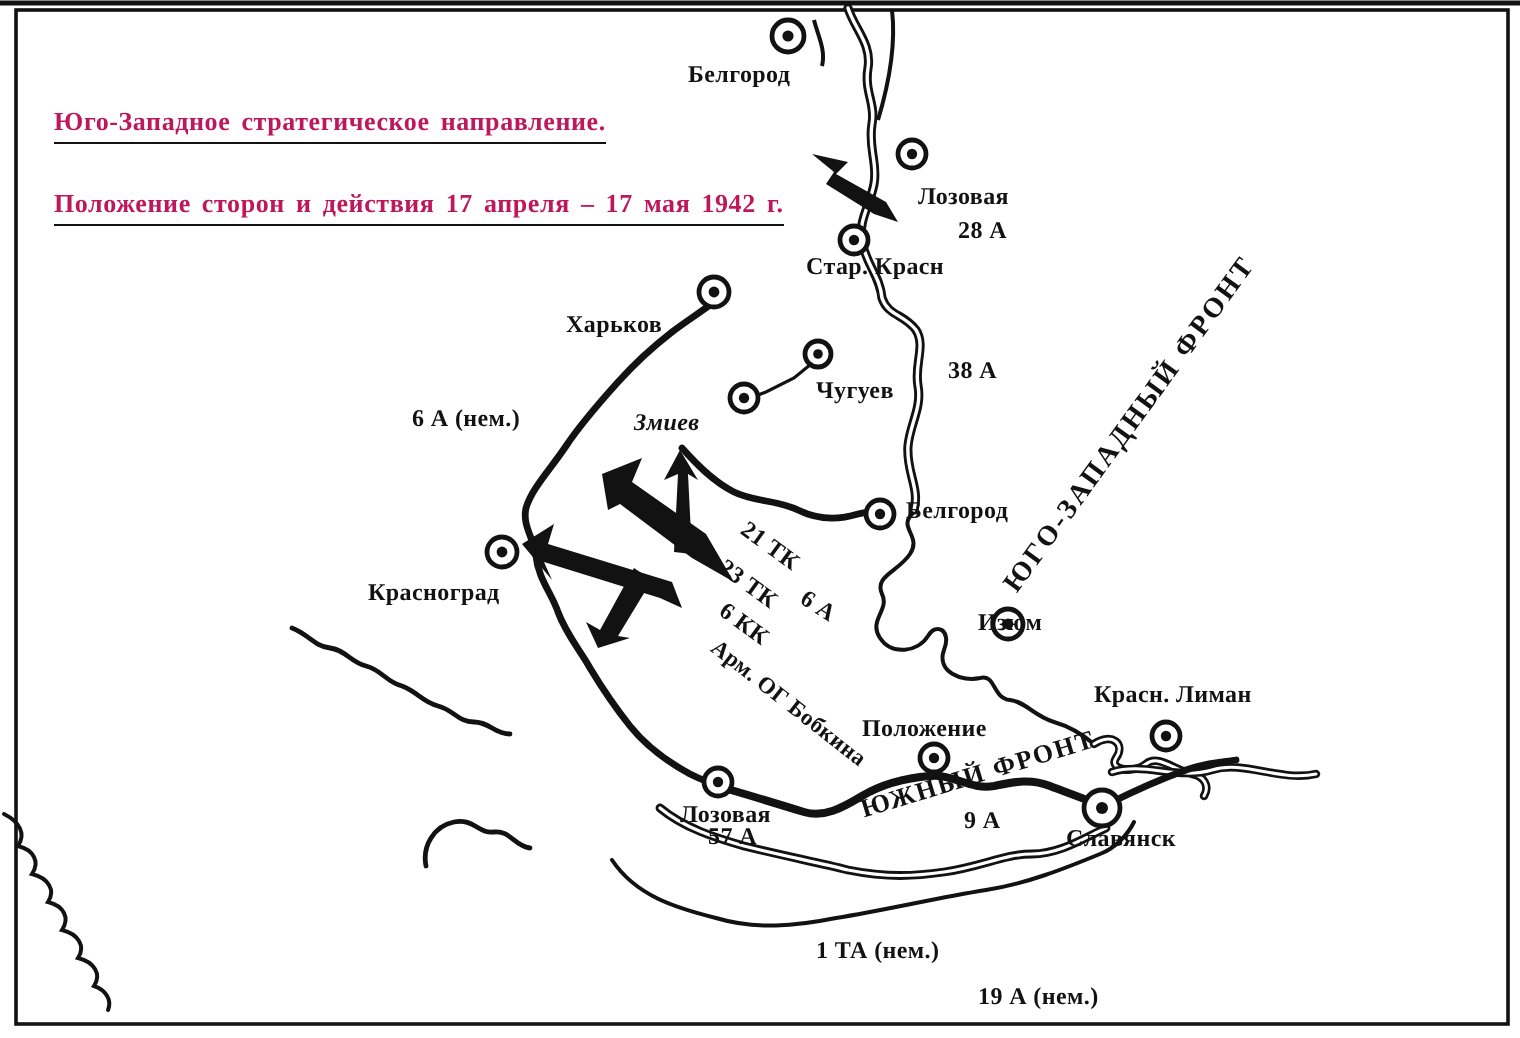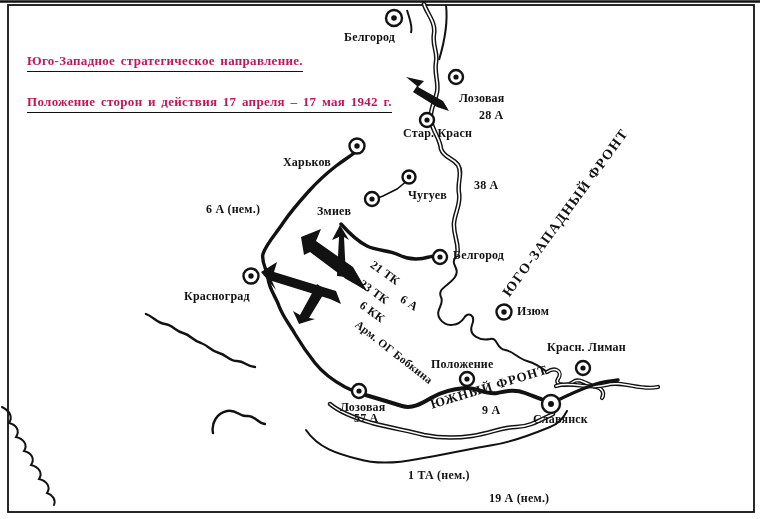--- a/index.html
+++ b/index.html
@@ -148,23 +148,23 @@
   <div class="title-block">
     <span class="title-line">Юго-Западное стратегическое направление.</span>
     <span class="title-line">Положение сторон и действия 17 апреля – 17 мая 1942 г.</span>
   </div>
 
   <span class="lbl" style="left:344px;top:31px;">Белгород</span>
   <span class="lbl" style="left:459px;top:92px;">Лозовая</span>
   <span class="lbl" style="left:403px;top:127px;">Стар. Красн</span>
   <span class="lbl" style="left:283px;top:136px;margin-top:20px;">Харьков</span>
   <span class="lbl" style="left:408px;top:189px;">Чугуев</span>
-  <span class="lbl" style="left:317px;top:205px;">Змиев</span>
+  <span class="lbl" style="left:317px;top:205px;font-style:italic;">Змиев</span>
   <span class="lbl" style="left:453px;top:249px;">Белгород</span>
-  <span class="lbl" style="left:517px;top:305px;">Изюм</span>
+  <span class="lbl" style="left:489px;top:305px;">Изюм</span>
   <span class="lbl" style="left:184px;top:290px;">Красноград</span>
   <span class="lbl" style="left:431px;top:358px;">Положение</span>
   <span class="lbl" style="left:547px;top:341px;">Красн. Лиман</span>
   <span class="lbl" style="left:533px;top:413px;">Славянск</span>
   <span class="lbl" style="left:340px;top:401px;">Лозовая</span>
 
   <span class="lbl" style="left:479px;top:109px;">28 А</span>
   <span class="lbl" style="left:474px;top:179px;">38 А</span>
   <span class="lbl" style="left:206px;top:203px;">6 А (нем.)</span>
   <span class="lbl" style="left:354px;top:412px;">57 А</span>

